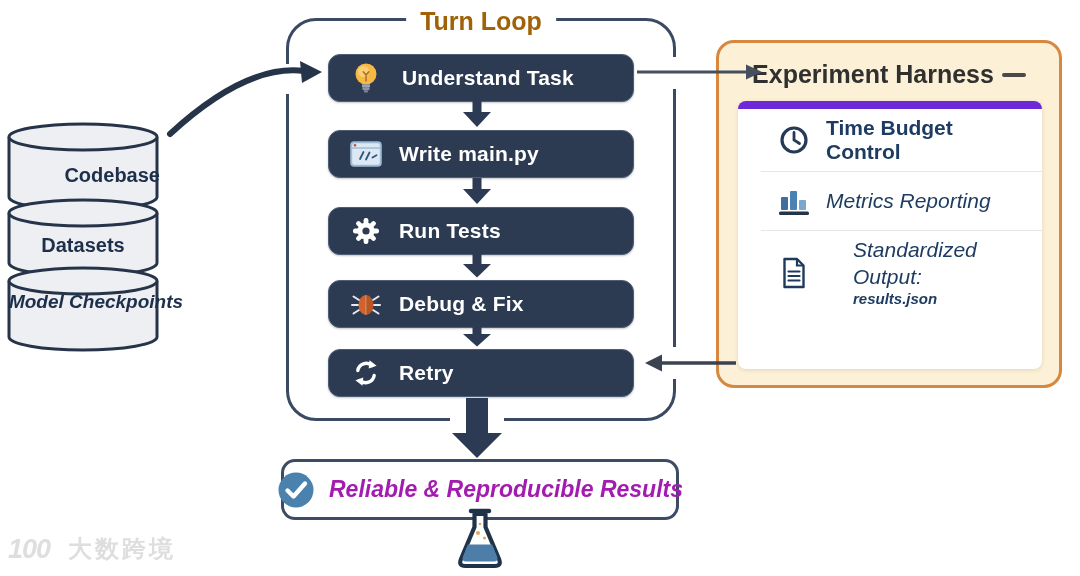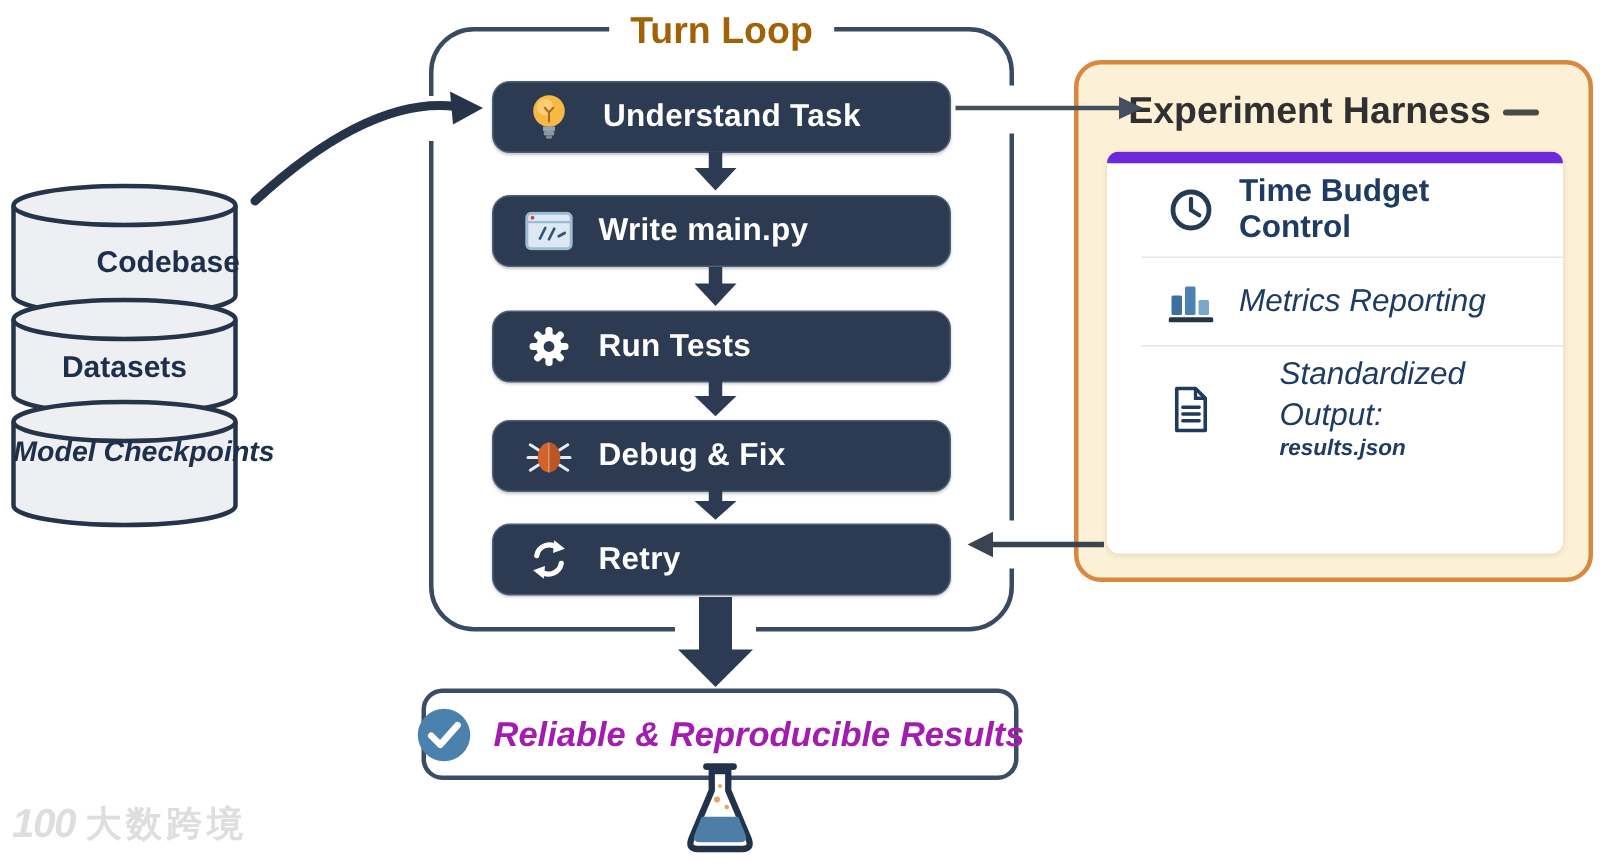--- a/index.html
+++ b/index.html
@@ -76,21 +76,21 @@
   }
   .result-label{font-style:italic;font-weight:bold;font-size:23px;color:#a21caf;white-space:nowrap;}
 
   .flask{left:447px;top:506px;z-index:5;}
 
   
   .overlay{left:0;top:0;width:1080px;height:576px;z-index:3;pointer-events:none;}
 
   
   .watermark{
-    left:8px;top:533px;display:flex;align-items:center;gap:7px;
+    left:8px;top:533px;display:flex;align-items:center;gap:18px;
     color:#dedede;z-index:6;user-select:none;
   }
   .wm-logo{font-size:27px;font-weight:bold;font-style:italic;letter-spacing:-1px;}
   .wm-text{font-size:24px;font-weight:bold;letter-spacing:3px;}
 </style>
 </head>
 <body>
 
 <div class="abs db-stack">
   <div class="cyl">

